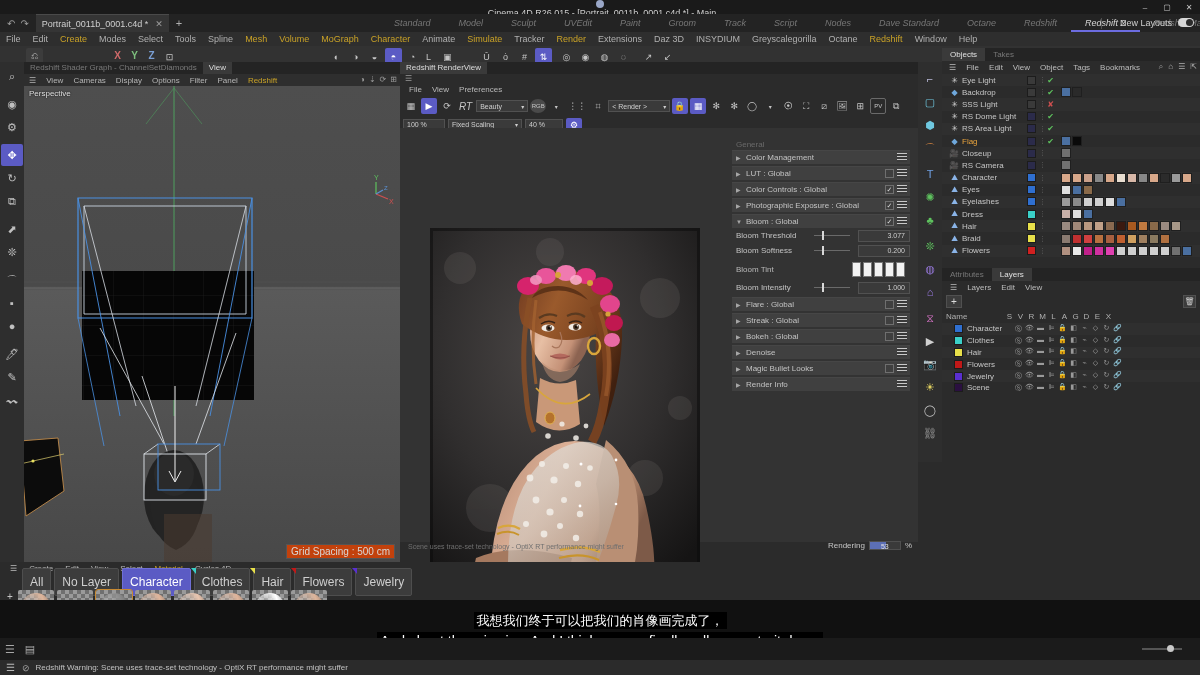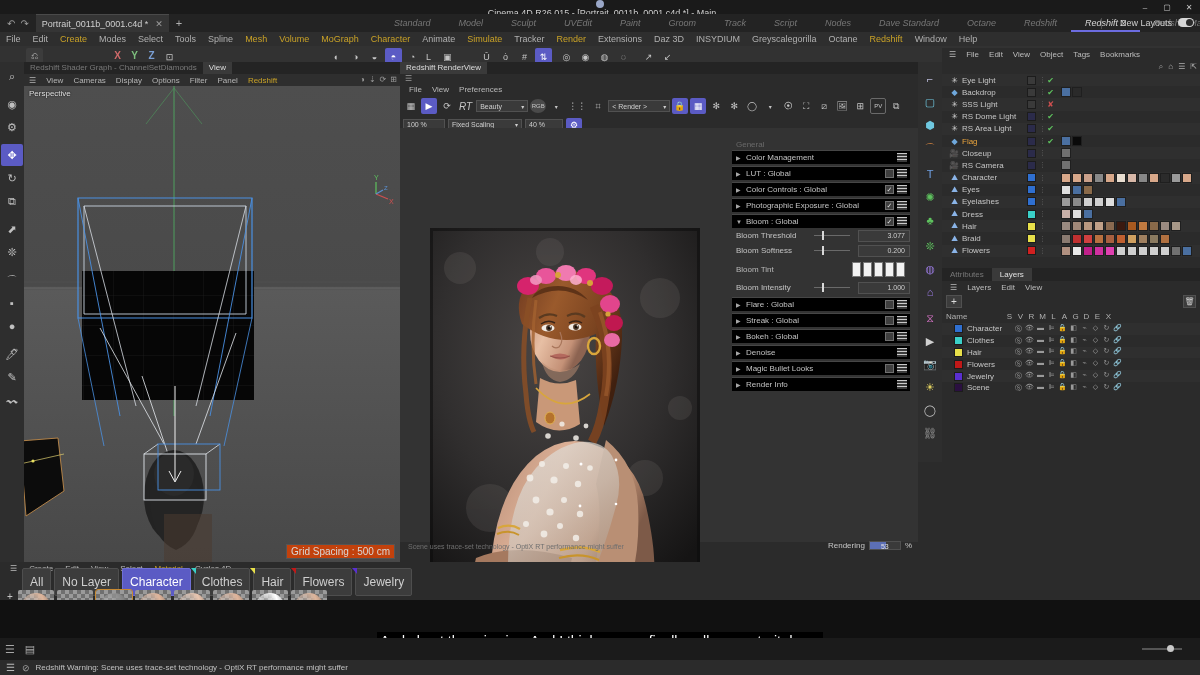--- a/index.html
+++ b/index.html
@@ -125,21 +125,21 @@
   .progtxt{ position:absolute; width:100%; text-align:center; font-size:7px;
      color:#e2e2e2; line-height:9px; top:0; }
 
   
   .rset{ position:absolute; left:732px; top:140px; width:178px; height:300px; }
   .chkrow{ display:flex; align-items:center; gap:5px; height:12px; font-size:8px;
      color:#c3c3c3; padding-left:4px; }
   .chk{ width:8px;height:8px; border:1px solid #7d7d7d; background:#4a4a4a;
      display:flex;align-items:center;justify-content:center; font-size:7px; color:#e7e7e7; }
   .secrow{ display:flex; align-items:center; height:14px; margin-top:2px;
-     background:#000000; border-top:1px solid #464646; font-size:8px; color:#c3c3c3;
+     background:#404040; border-top:1px solid #464646; font-size:8px; color:#c3c3c3;
      padding-left:4px; gap:4px; }
   .arw{ font-size:6px; color:#a6a6a6; width:6px;}
   .secrow .right{ margin-left:auto; display:flex; gap:3px; align-items:center; padding-right:3px;}
   .sqchk{ width:9px;height:9px;border:1px solid #6f6f6f;background:#3f3f3f;
      display:flex;align-items:center;justify-content:center;font-size:7px;color:#ddd;}
   .lines{ width:10px;height:9px; background:repeating-linear-gradient(#c9c9c9 0 1px,#3a3a3a 1px 3px);}
   .sldrow{ display:flex; align-items:center; height:15px; font-size:8px;
      color:#c3c3c3; padding-left:4px; gap:4px; }
   .sldlbl{ width:74px; }
   .sldtrack{ flex:1; height:1px; background:#6a6a6a; position:relative; }
@@ -832,20 +832,24 @@
       <div class="rsbtn" style="color: rgb(154, 122, 224);">⌂</div>
       <div class="rsbtn" style="color: rgb(208, 112, 192); margin-top: 4px;">⧖</div>
       <div class="rsbtn" style="color: rgb(208, 208, 208);">▶</div>
       <div class="rsbtn" style="color: rgb(184, 184, 232);">📷</div>
       <div class="rsbtn" style="color: rgb(224, 208, 96);">☀</div>
       <div class="rsbtn" style="color: rgb(192, 192, 192);">◯</div>
       <div class="rsbtn" style="color: rgb(160, 160, 160);">⛓</div>
     </div>
 
   <div class="omwrap">
+    <div class="omtabs" id="om-tabs">
+        <div class="omtab on">Objects</div>
+        <div class="omtab">Takes</div>
+      </div>
     <div class="ommenu" id="om-menu">
         <span>☰</span>
         <span>File</span>
         <span>Edit</span>
         <span>View</span>
         <span>Object</span>
         <span>Tags</span>
         <span>Bookmarks</span>
       </div>
     <div class="omicons">
@@ -1266,20 +1270,23 @@
         <div class="matcell">
           <div class="matsphere">
             <div class="matball" style="background: radial-gradient(circle at 32% 28%, rgba(255, 255, 255, 0.2), rgb(221, 180, 154) 42%, rgba(0, 0, 0, 0.4));"></div>
           </div>
           <div class="matlbl">Torso</div>
         </div>
       </div>
   </div>
 
   <div class="subarea"></div>
+  <div class="subs sub-cn">
+    <span>我想我们终于可以把我们的肖像画完成了，</span>
+  </div>
   <div class="subs sub-en">
     <span>And about there is nice. And I think we can finally call our portrait done.</span>
   </div>
 
   <div class="timeline-bar">
     <div class="tlicon">☰</div>
     <div class="tlicon">▤</div>
   </div>
   <div class="tlslider"></div>
 

